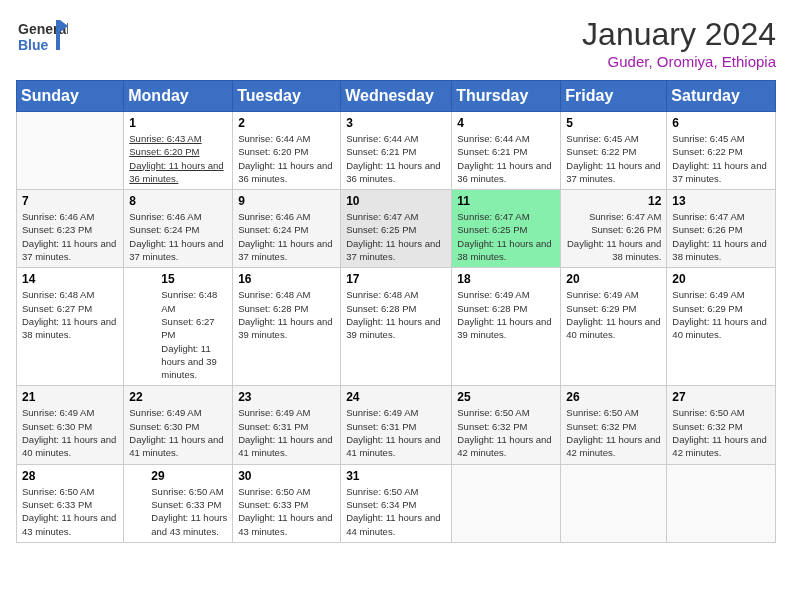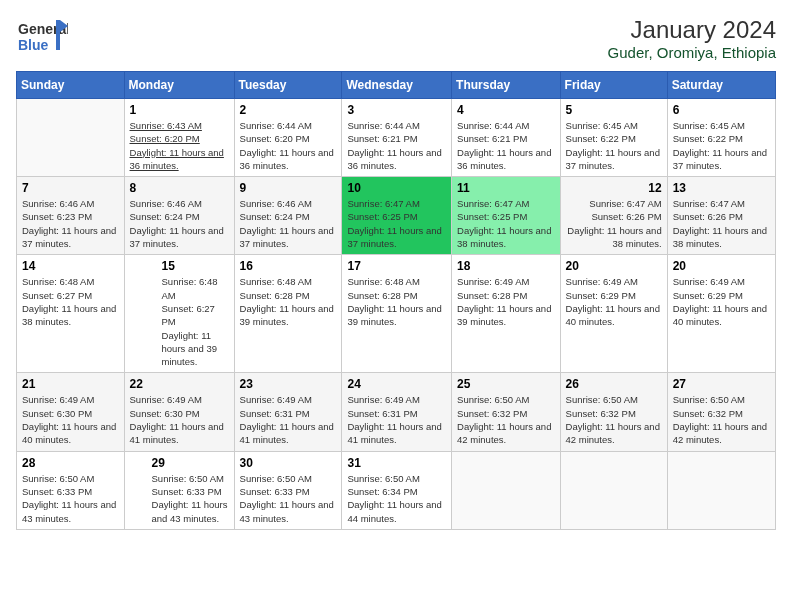--- a/index.html
+++ b/index.html
@@ -22,40 +22,40 @@
       margin-bottom: 10px;
     }
     .logo {
       display: flex;
       align-items: center;
     }
     .title-block {
       text-align: right;
     }
     .title-block h1 {
-      font-size: 24px;
+      font-size: 32px;
       font-weight: normal;
       color: #333;
     }
     .title-block h2 {
       font-size: 15px;
       font-weight: normal;
-      color: #14532d;
+      color: #a21caf;
     }
     .calendar {
       width: 100%;
       border-collapse: collapse;
       font-size: 10.5px;
     }
     .calendar thead tr th {
       background: #3a6fc4;
       color: #fff;
       padding: 6px 4px;
       text-align: left;
-      font-size: 12px;
+      font-size: 16px;
       font-weight: bold;
       border: 1px solid #2a5bb0;
     }
     .calendar tbody tr td {
       border: 1px solid #ccc;
       vertical-align: top;
       padding: 4px 5px;
       min-height: 80px;
       width: 113px;
     }
@@ -161,21 +161,21 @@
             <div class="day-info" style="white-space: pre-line;">Sunrise: 6:46 AM
 Sunset: 6:24 PM
 Daylight: 11 hours and 37 minutes.</div>
           </td>
           <td style="background: rgb(245, 245, 245);">
             <span class="day-num">9</span>
             <div class="day-info" style="white-space: pre-line;">Sunrise: 6:46 AM
 Sunset: 6:24 PM
 Daylight: 11 hours and 37 minutes.</div>
           </td>
-          <td style="background: #22c55e;">
+          <td style="background: #e5e5e5;">
             <span class="day-num">10</span>
             <div class="day-info" style="white-space: pre-line;">Sunrise: 6:47 AM
 Sunset: 6:25 PM
 Daylight: 11 hours and 37 minutes.</div>
           </td>
           <td style="background: #86efac;">
             <span class="day-num">11</span>
             <div class="day-info" style="white-space: pre-line;">Sunrise: 6:47 AM
 Sunset: 6:25 PM
 Daylight: 11 hours and 38 minutes.</div>

